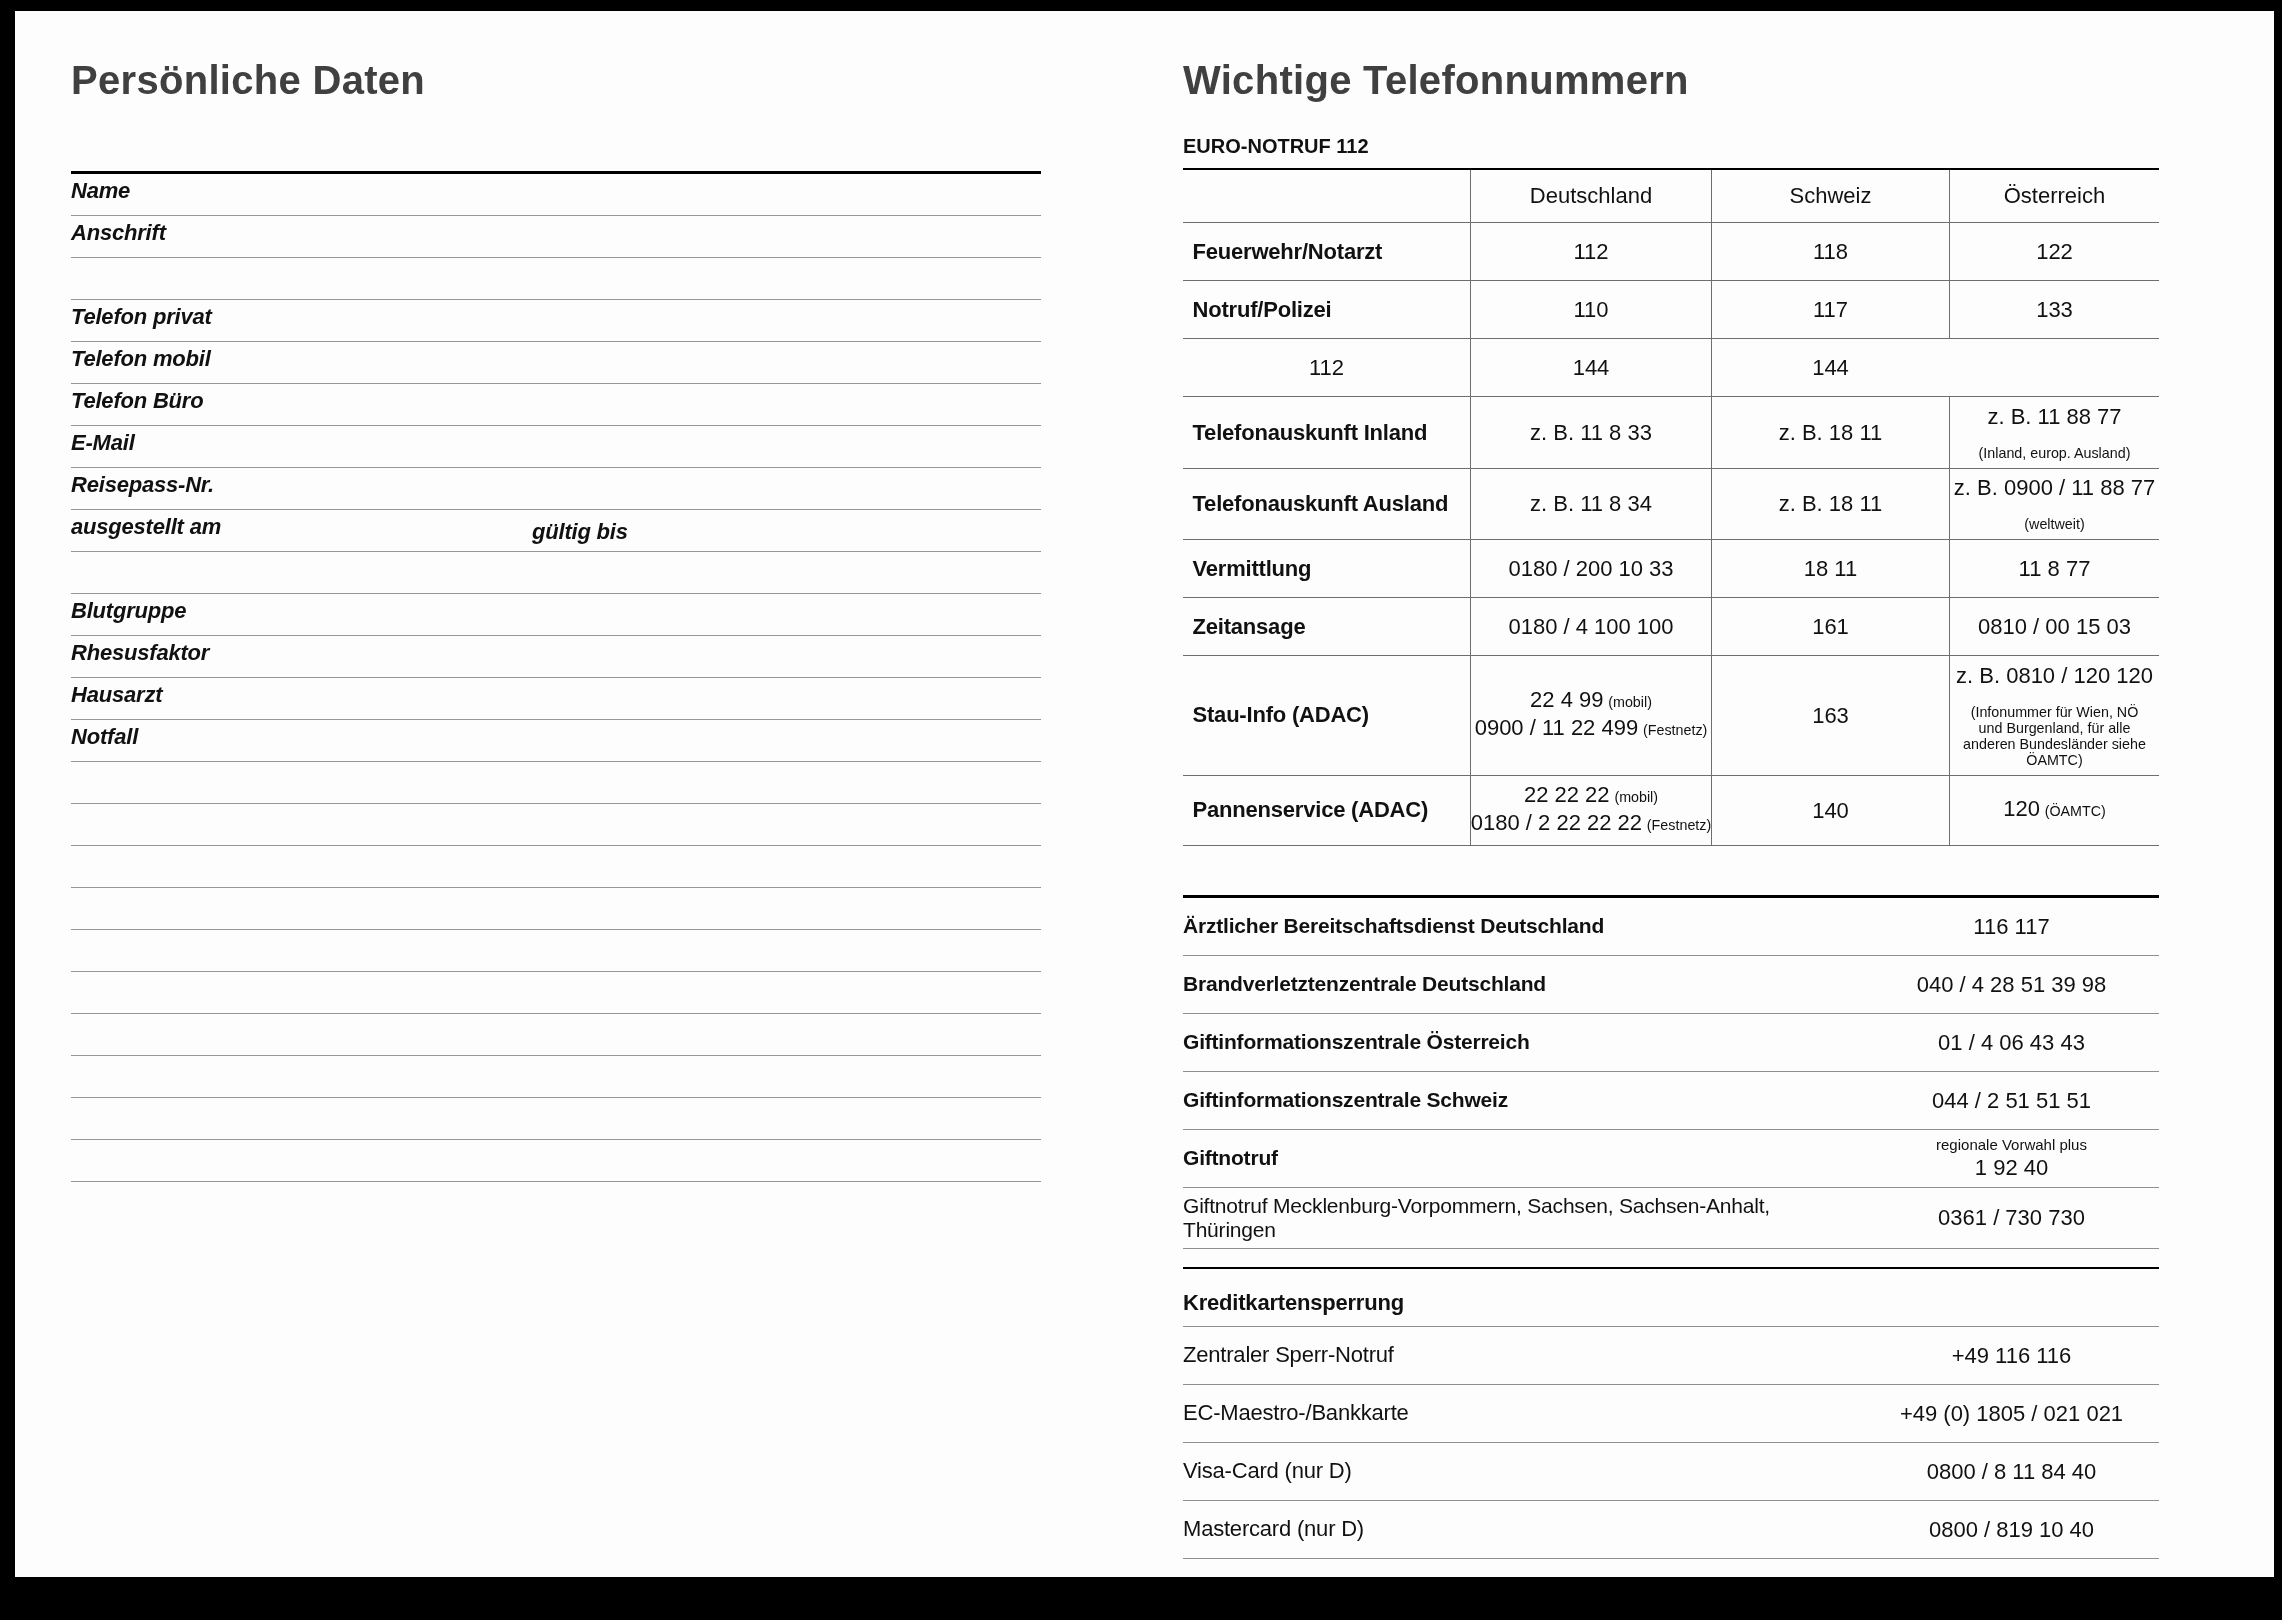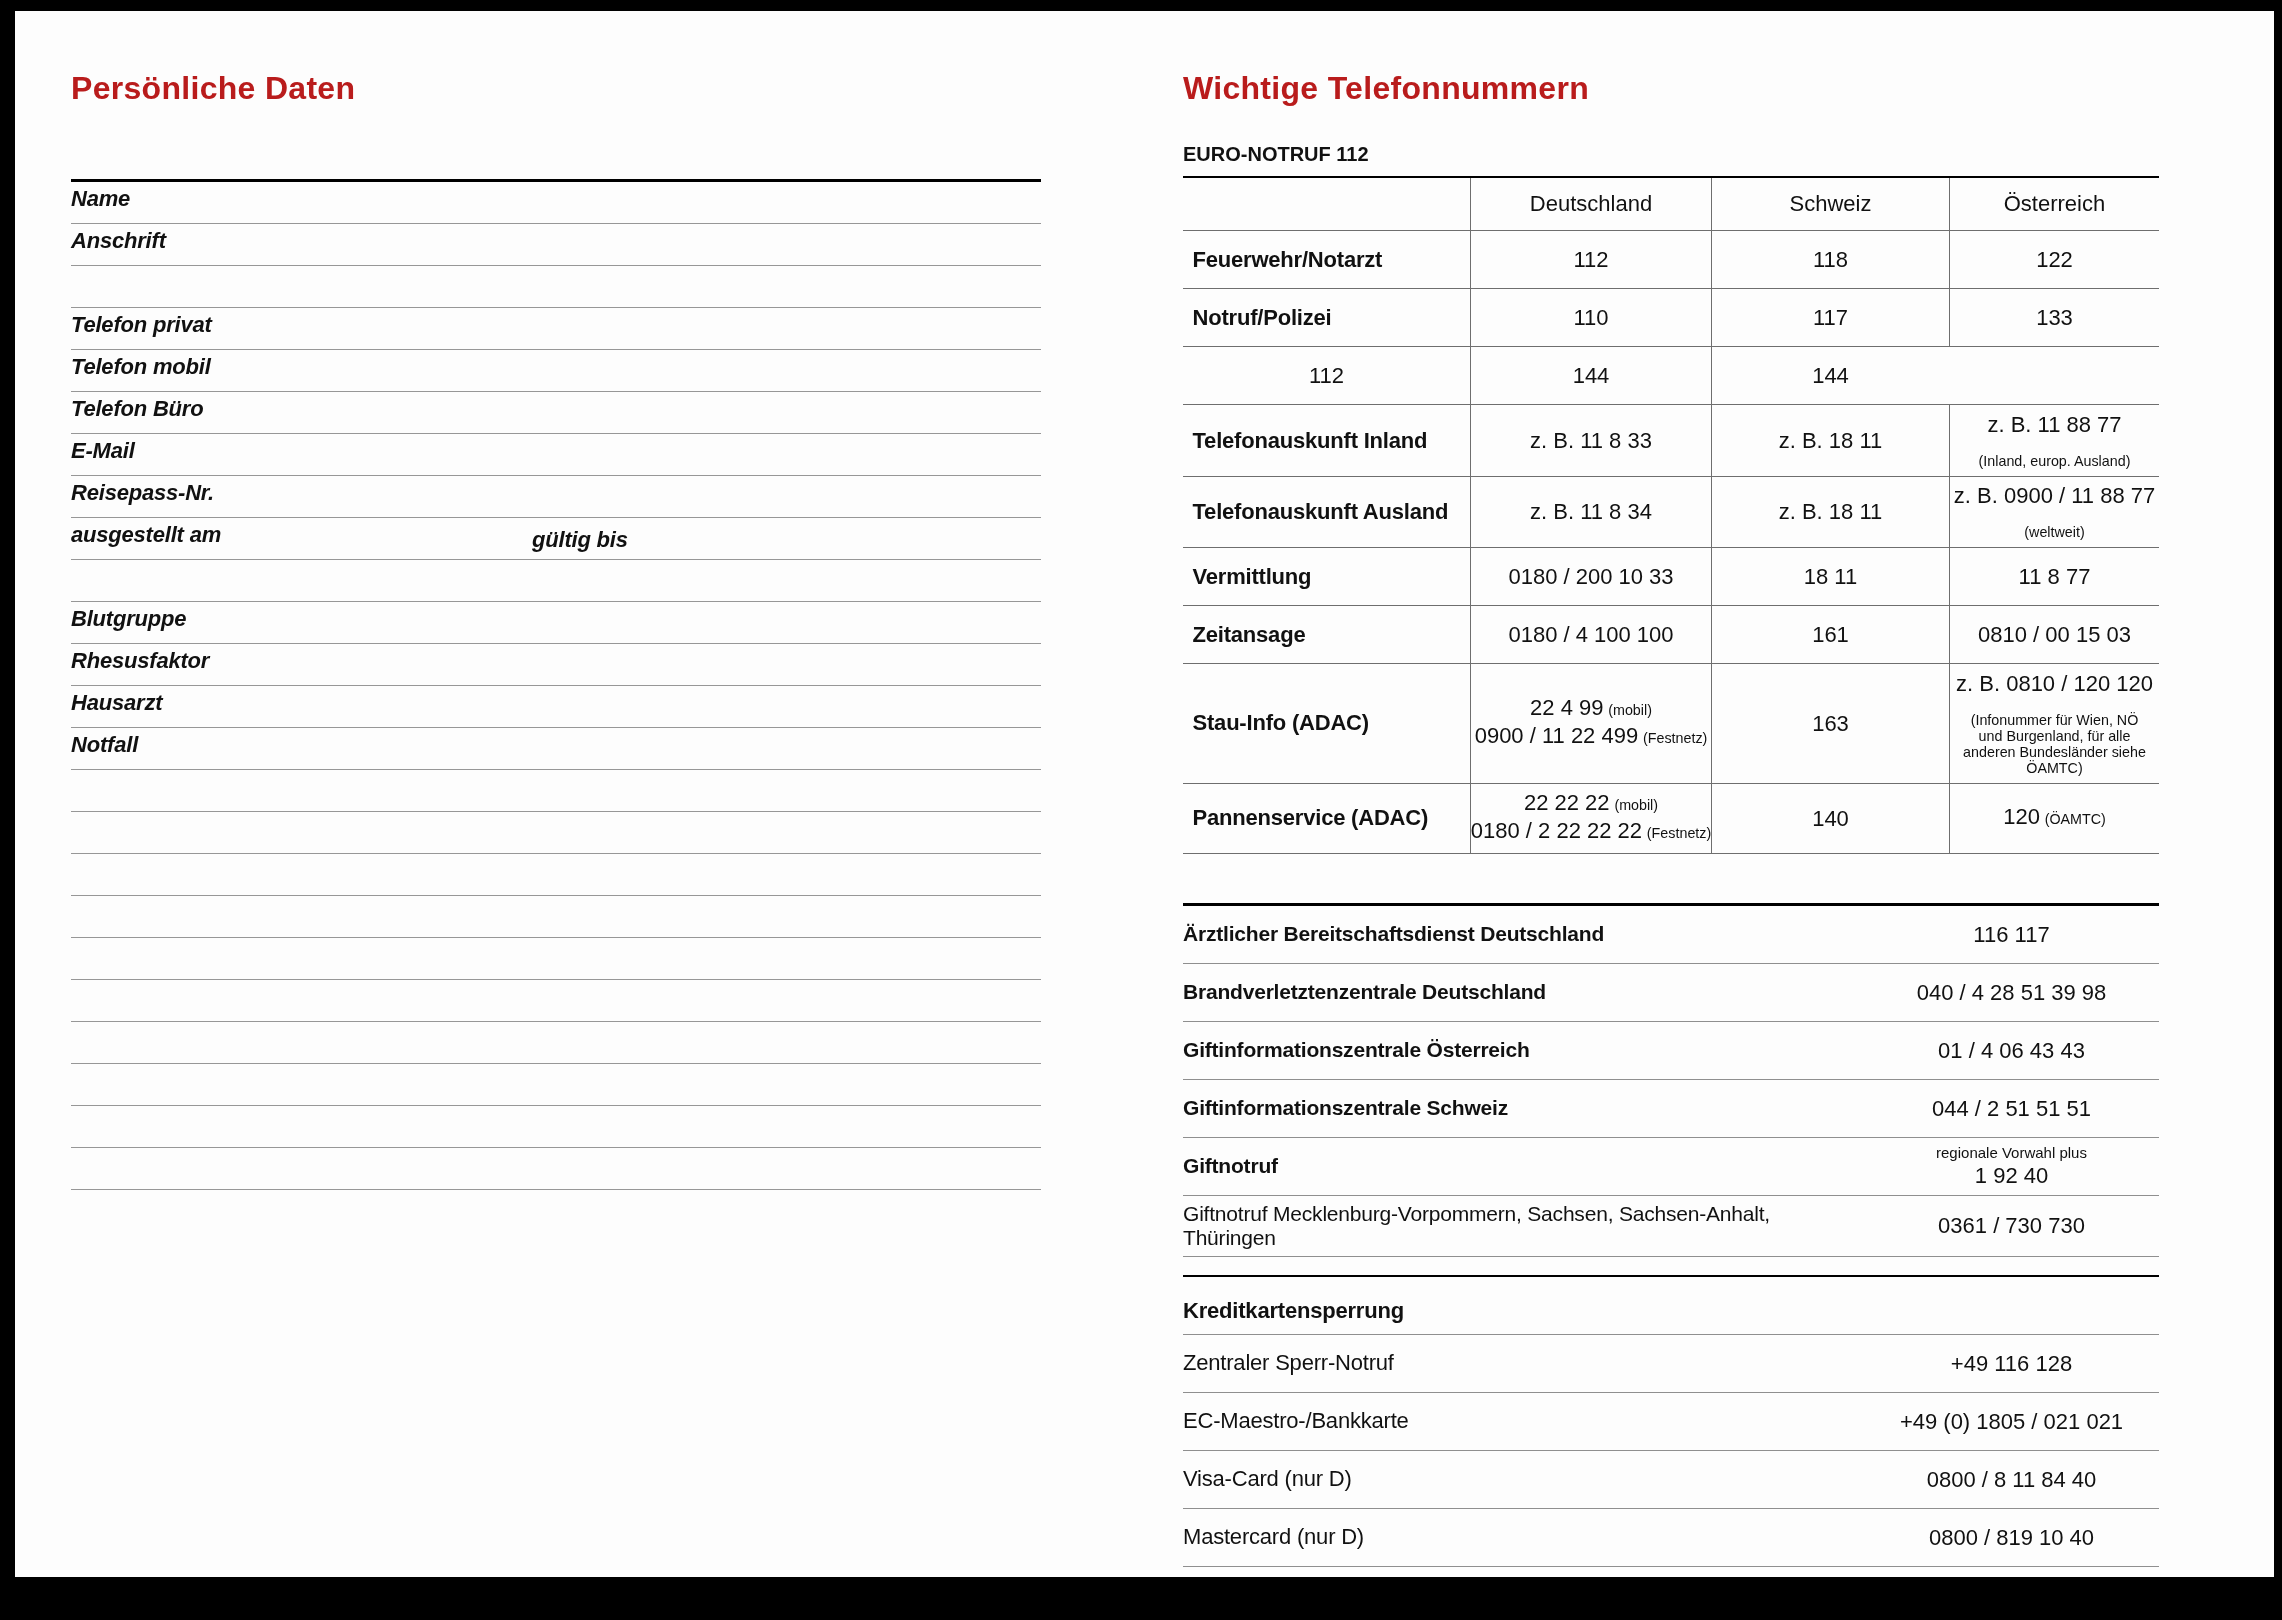--- a/index.html
+++ b/index.html
@@ -14,22 +14,22 @@
     position: absolute;
     left: 15px; top: 11.4px; right: 9.5px; bottom: 44px;
     background: #fdfdfd;
     overflow: hidden;
   }
   .col { position: absolute; top: 43px; }
   .col-left  { left: 56px;  width: 970px; }
   .col-right { left: 1168px; width: 976px; }
 
   h1.page-title {
-    font-size: 32px; line-height: 52px; font-weight: 700;
-    letter-spacing: 0.3px; color: #b91c1c; margin-top: 8px;
+    font-size: 40px; line-height: 52px; font-weight: 700;
+    letter-spacing: 0.3px; color: #404040;
   }
   .rule-thick { height: 2.9px; background: #000; }
   .col-left .rule-thick.title-rule { margin-top: 65px; }
 
   
   .frow {
     position: relative; height: 42px;
     border-bottom: 1px solid #979797;
     display: flex; align-items: center; font-style: italic;
   }
@@ -436,21 +436,21 @@
         </div>
       </div>
 
     <div class="rule-thick credit-rule"></div>
     <div class="credit-head">Kreditkartensperrung</div>
     <div>
 
         <div class="srow crow">
           <div class="slabel">Zentraler Sperr-Notruf</div>
           <div class="svalue">
-            <div class="snum">+49 116 128</div>
+            <div class="snum">+49 116 116</div>
           </div>
         </div>
 
         <div class="srow crow">
           <div class="slabel">EC-Maestro-/Bankkarte</div>
           <div class="svalue">
             <div class="snum">+49 (0) 1805 / 021 021</div>
           </div>
         </div>
 

